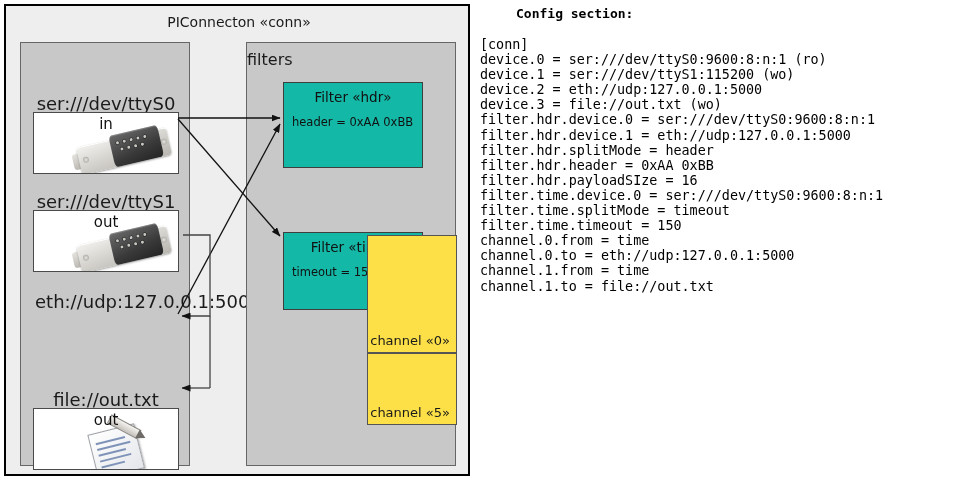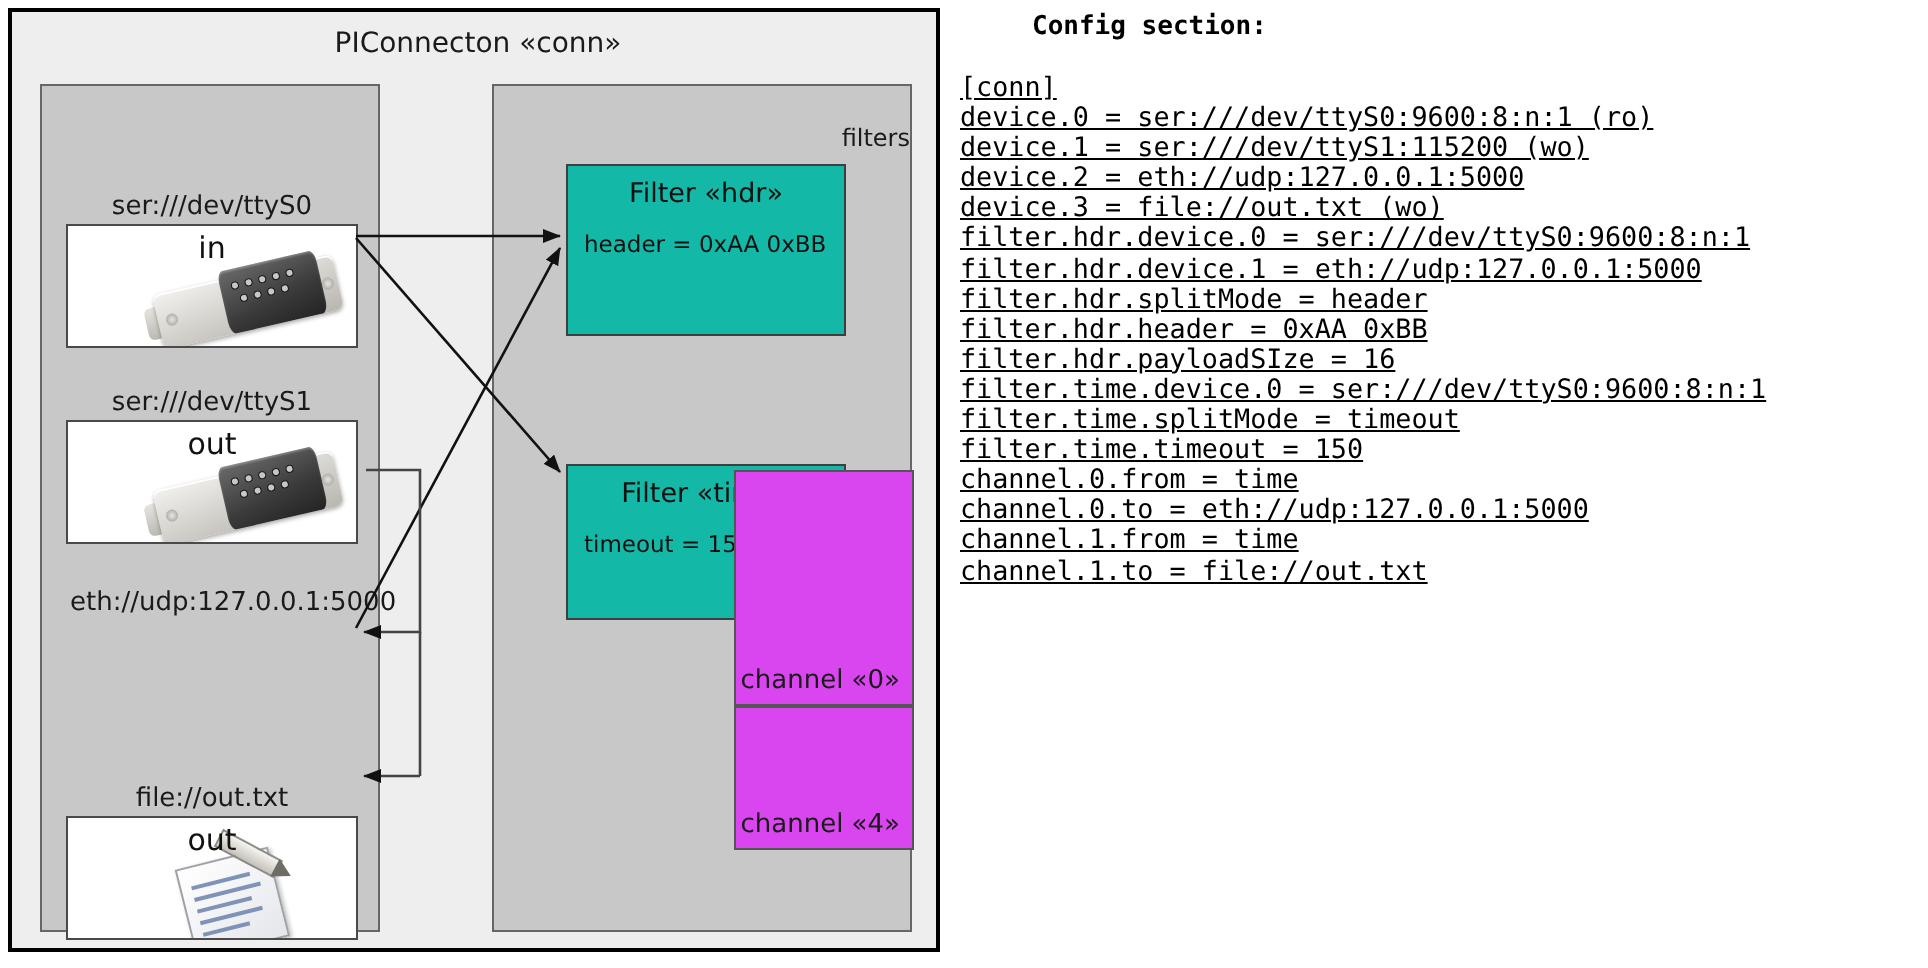--- a/index.html
+++ b/index.html
@@ -11,26 +11,26 @@
   #diagram{position:absolute;left:4px;top:4px;width:466px;height:472px;
            background:#eeeeee;border:2px solid #000000;box-sizing:border-box;}
   #diagram-title{position:absolute;left:0;top:8px;width:466px;text-align:center;
                  font-size:14px;color:#1a1a1a;}
 
   
   .panel{position:absolute;background:#c8c8c8;border:1.5px solid #666666;
          box-sizing:border-box;}
   #devices-panel{left:14px;top:36px;width:170px;height:424px;}
   #filters-panel{left:240px;top:36px;width:210px;height:424px;}
-  #filters-title{position:absolute;left:0;top:7px;width:100%;text-align:right;
-                 font-size:12px;color:#1a1a1a;margin-top:12px;}
+  #filters-title{position:absolute;left:0;top:7px;width:100%;text-align:left;
+                 font-size:16px;color:#1a1a1a;}
 
   
   .device{position:absolute;left:12px;width:146px;}
-  .device-label{font-size:13px;color:#1a1a1a;text-align:center;
+  .device-label{font-size:18px;color:#1a1a1a;text-align:center;
                 line-height:17px;height:17px;white-space:nowrap;}
   .device-label.left{text-align:left;padding-left:2px;}
   .device-box{position:relative;background:#ffffff;border:1.5px solid #4a4a4a;
               box-sizing:border-box;height:62px;overflow:hidden;}
   .device-dir{position:absolute;font-size:15px;color:#111111;z-index:3;}
   .dir-center{left:0;top:2px;width:100%;text-align:center;}
   .dir-left{left:6px;top:2px;}
 
   #dev-ttyS0{top:52px;}
   #dev-ttyS1{top:150px;}
@@ -102,38 +102,38 @@
                border:1.5px solid #3f3f3f;box-sizing:border-box;}
   #filter-hdr{top:39px;height:86px;}
   #filter-time{top:189px;height:78px;}
   .filter-title{font-size:13.5px;color:#111111;text-align:center;
                 margin-top:6px;white-space:nowrap;}
   .filter-prop{font-size:11.5px;color:#111111;margin-left:8px;line-height:16px;
                white-space:nowrap;}
   .filter-props{margin-top:9px;}
 
   
-  .channel-box{position:absolute;background:#d946ef;border:1.5px solid #555555;
+  .channel-box{position:absolute;background:#fde047;border:1.5px solid #555555;
                box-sizing:border-box;}
   #channel-0{left:120px;top:192px;width:90px;height:118px;}
   #channel-1{left:120px;top:310px;width:90px;height:72px;}
   .channel-label{position:absolute;right:6px;bottom:4px;font-size:13px;
                  color:#1a1a1a;white-space:nowrap;}
 
   
   #arrows{position:absolute;left:0;top:0;width:466px;height:472px;
           pointer-events:none;}
 
   
   #config{position:absolute;left:480px;top:6px;width:480px;}
   #config-heading{font-family:"DejaVu Sans Mono","Liberation Mono",monospace;
       font-size:13px;font-weight:bold;color:#000000;letter-spacing:0px;margin-left:36px;}
   #config-lines{margin-top:16px;
       font-family:"DejaVu Sans Mono","Liberation Mono",monospace;
-      font-size:13.4px;line-height:15.1px;color:#000000;white-space:pre;text-decoration:underline;}
+      font-size:13.4px;line-height:15.1px;color:#000000;white-space:pre;}
 </style>
 </head>
 <body>
 
 <div id="diagram">
 
   <div id="diagram-title">PIConnecton «conn»</div>
 
   <div id="devices-panel" class="panel">
 
@@ -227,21 +227,21 @@
       <div class="filter-title">Filter «time»</div>
       <div class="filter-props">
         <div class="filter-prop">timeout = 150 ms</div>
       </div>
     </div>
 
     <div class="channel-box" id="channel-0">
       <span class="channel-label">channel «0»</span>
     </div>
     <div class="channel-box" id="channel-1">
-      <span class="channel-label">channel «4»</span>
+      <span class="channel-label">channel «5»</span>
     </div>
   </div>
 
   <svg id="arrows" viewBox="0 0 466 472" width="466" height="472">
     <defs>
       <marker id="ah" markerWidth="9" markerHeight="7" refX="8.5" refY="3.5" orient="auto" markerUnits="userSpaceOnUse">
         <path d="M0,0 L9,3.5 L0,7 z" fill="#111111"></path>
       </marker>
     </defs>
     <g stroke="#111111" stroke-width="1.3" fill="none" marker-end="url(#ah)">

